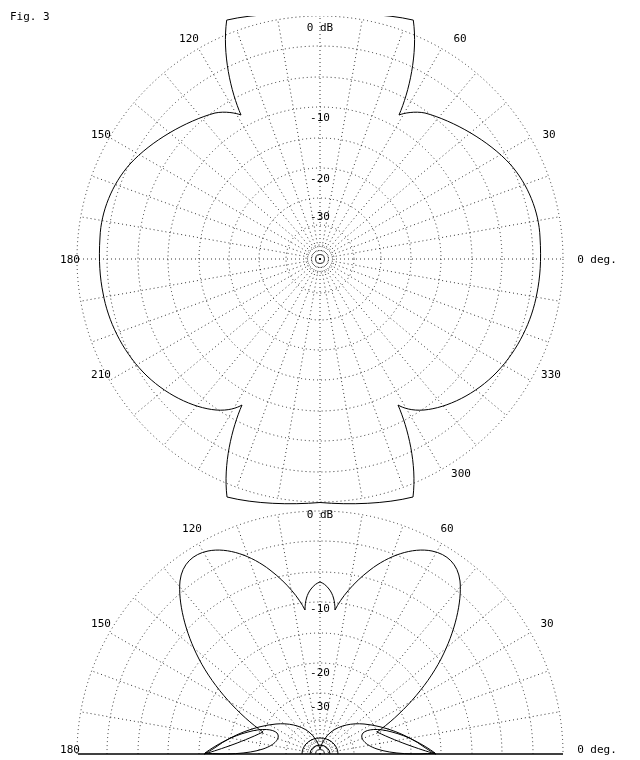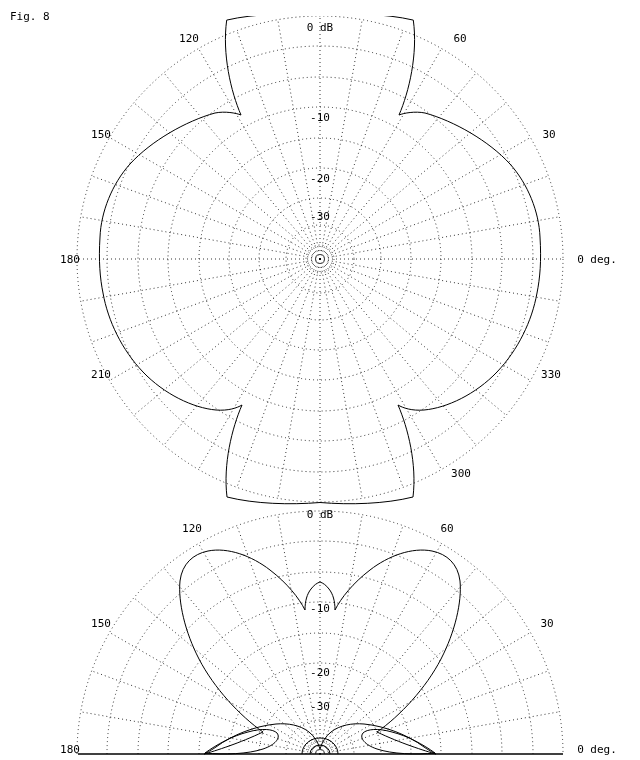--- a/index.html
+++ b/index.html
@@ -10,21 +10,21 @@
   text{font-family:"DejaVu Sans Mono",monospace;font-size:11px;fill:#000;}
   .tick-lbl{font-size:11px;}
   .ring{fill:none;stroke:#000;stroke-width:0.8;stroke-dasharray:1 3;}
   .spoke{stroke:#000;stroke-width:0.8;stroke-dasharray:1 3;fill:none;}
   .pattern{fill:none;stroke:#000;stroke-width:1;}
   .ground{stroke:#000;stroke-width:1.4;}
 </style>
 </head>
 <body>
 
-<div class="fig-label">Fig. 8</div>
+<div class="fig-label">Fig. 3</div>
 
 <div class="plot">
 <svg width="640" height="760" viewBox="0 0 640 760">
 
   <g>
 
     <g>
       <circle class="ring" cx="320" cy="243" r="243"></circle>
       <circle class="ring" cx="320" cy="243" r="213"></circle>
       <circle class="ring" cx="320" cy="243" r="182"></circle>

